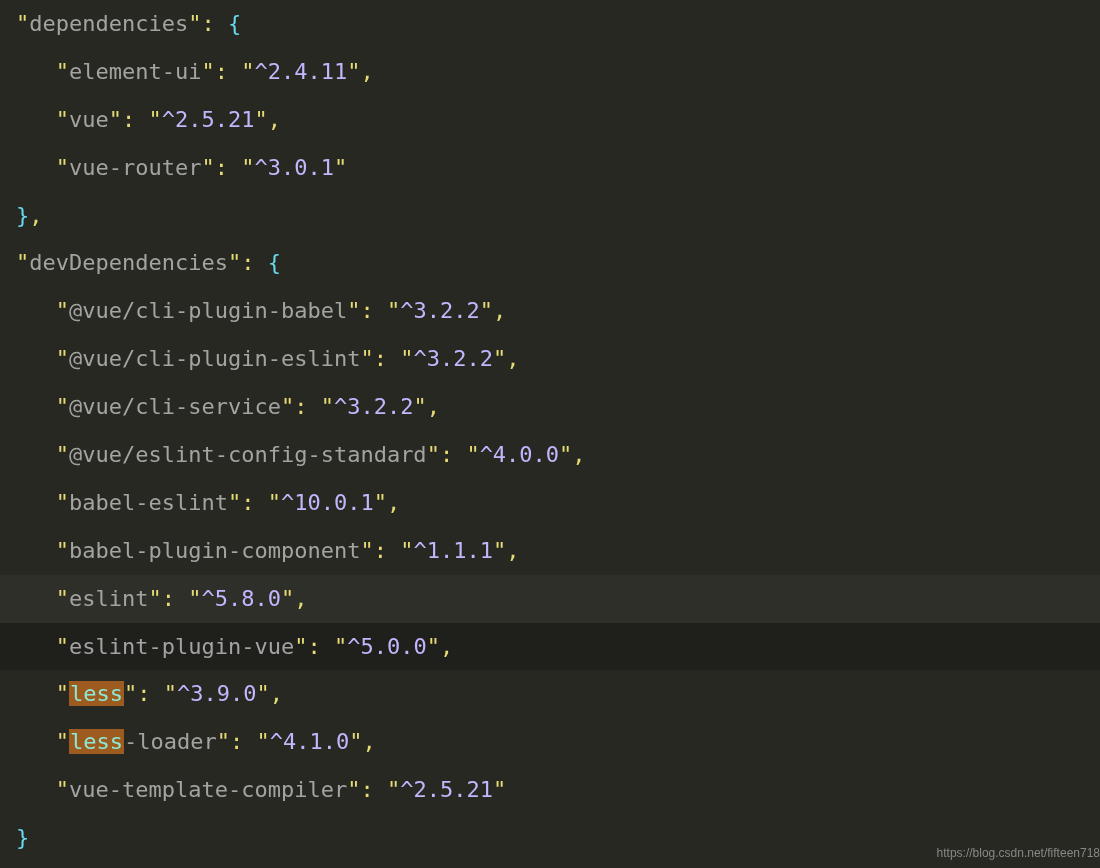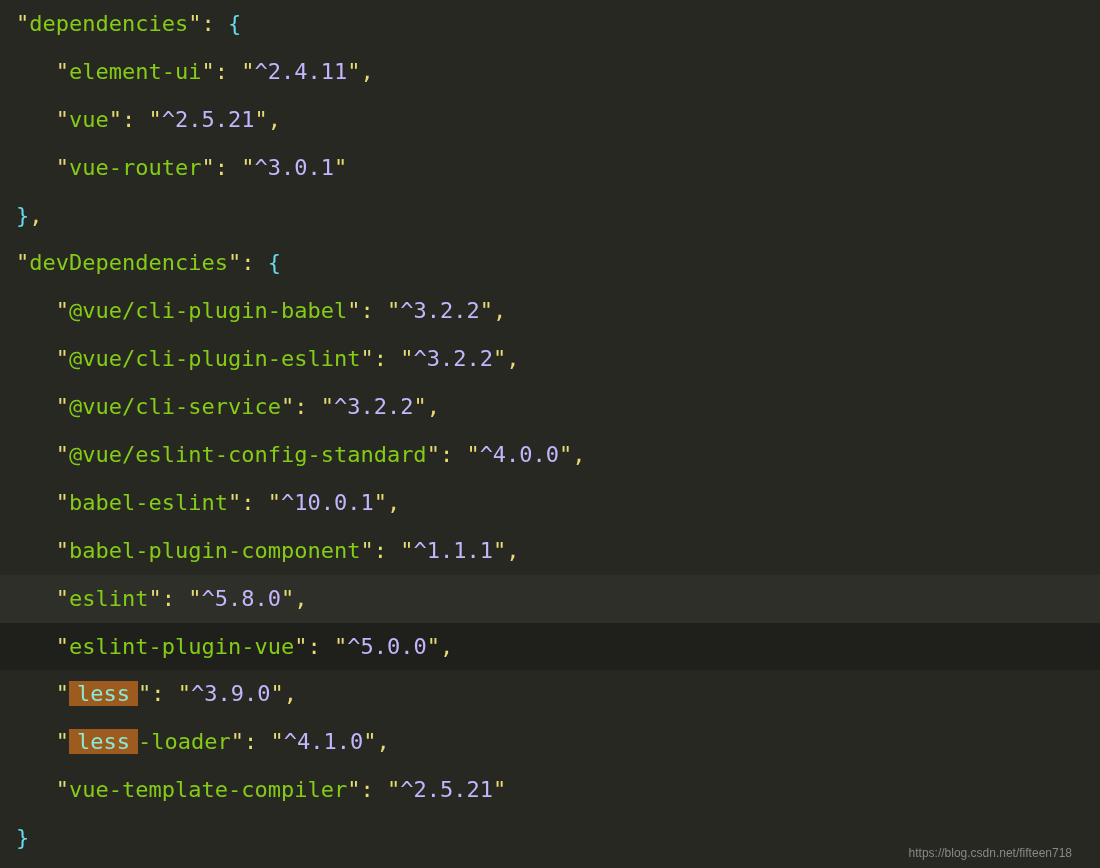--- a/index.html
+++ b/index.html
@@ -22,33 +22,33 @@
     padding: 8px 16px;
     white-space: pre;
     position: relative;
   }
   .line-highlight-dark {
     background: #1f201c;
   }
   .line-highlight-mid {
     background: #2e2f29;
   }
-  .key { color: #84cc16; }
+  .key { color: #a3a3a3; }
   .str { color: #c4b5fd; }
   .punct { color: #e6db74; }
   .brace { color: #66d9ef; }
   .hl {
     background: #9d5b1f;
     color: #8be9d4;
-    padding: 0 8px;
+    padding: 0 1px;
   }
   .watermark {
     position: absolute;
     bottom: 6px;
-    right: 28px;
+    right: 0;
     font-size: 12px;
     color: #888;
     font-family: sans-serif;
   }
 </style>
 </head>
 <body>
 
 <div class="editor">
 

